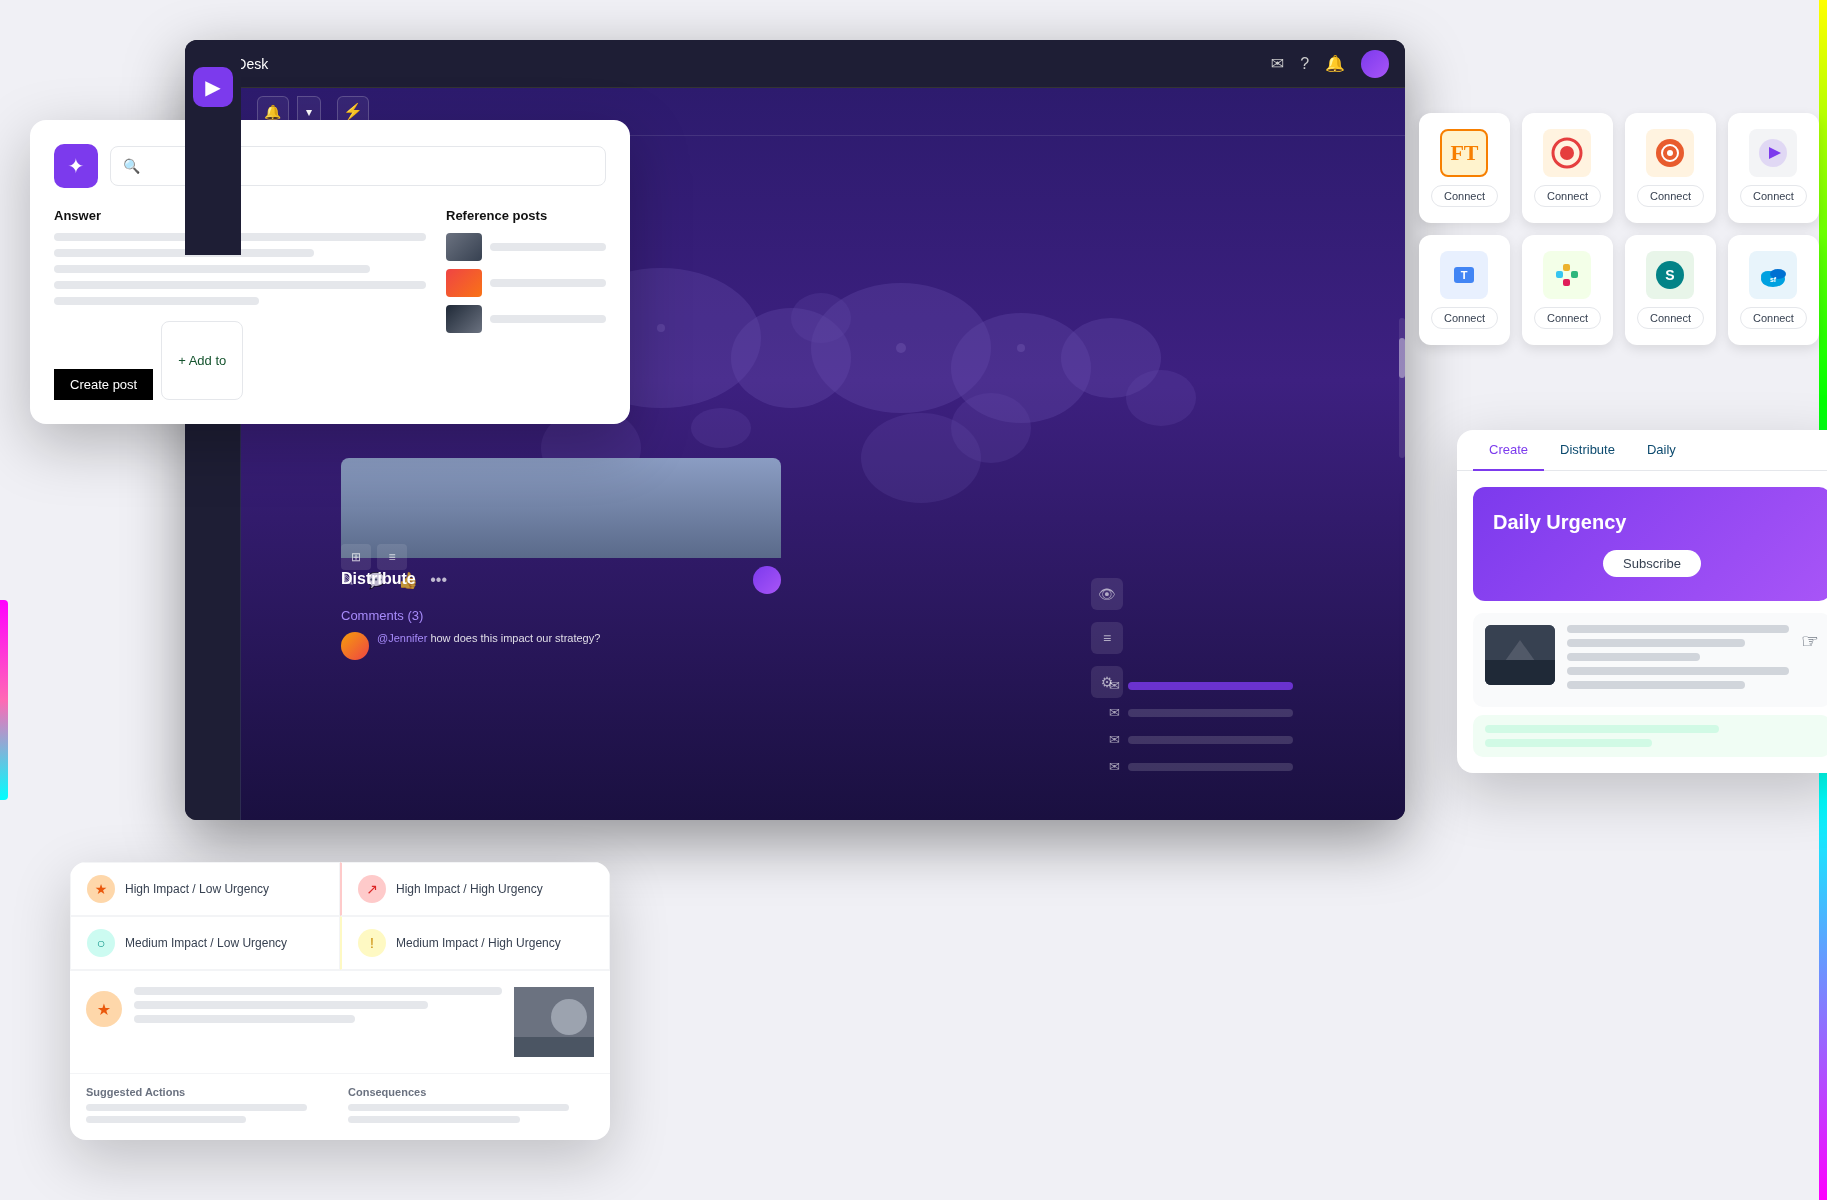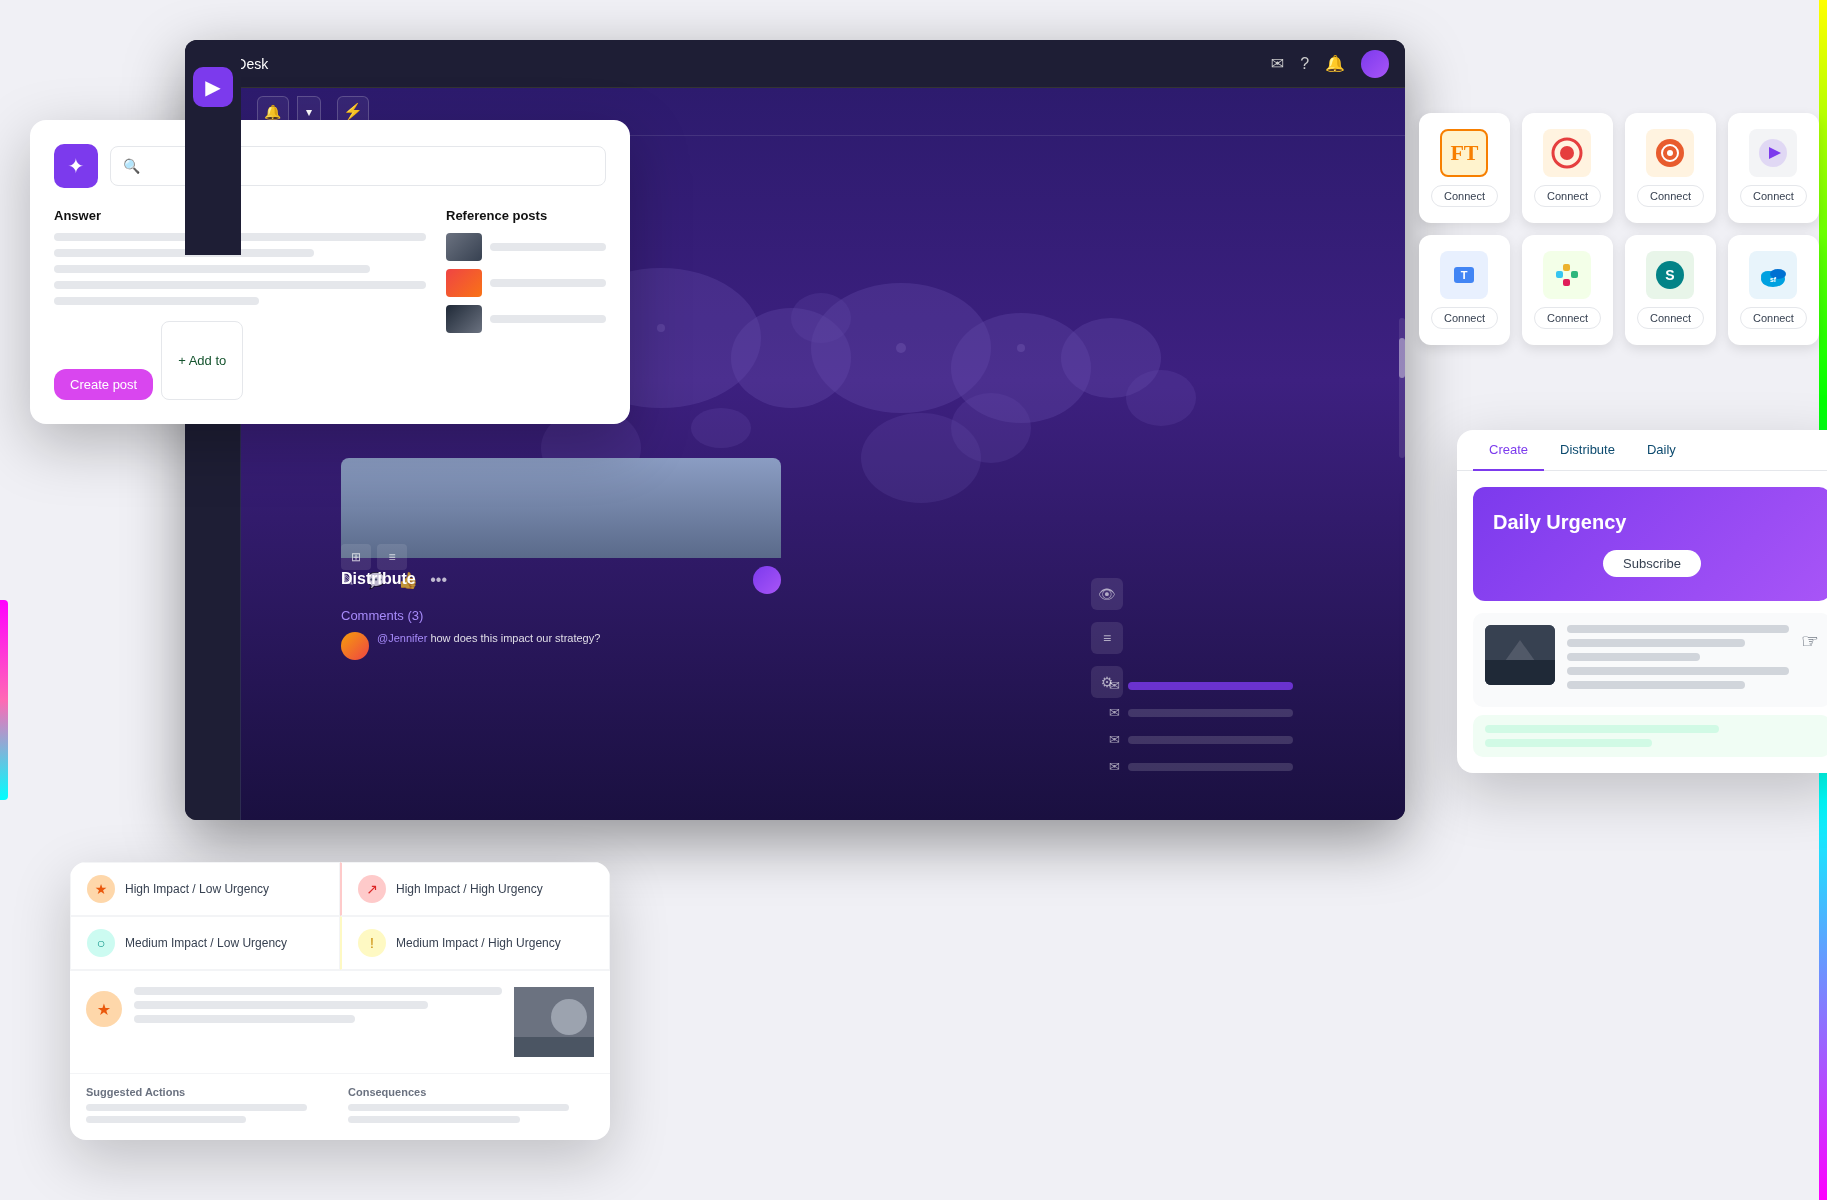--- a/index.html
+++ b/index.html
@@ -250,24 +250,24 @@
     .skeleton-line.long { width: 100%; }
     .skeleton-line.xshort { width: 55%; }
 
     .ai-buttons {
       display: flex;
       gap: 8px;
       margin-top: 16px;
     }
 
     .btn-create {
-      background: #d946ef;
+      background: #000000;
       color: #fff;
       border: none;
-      border-radius: 12px;
+      border-radius: 0;
       padding: 8px 16px;
       font-size: 13px;
       cursor: pointer;
       display: flex;
       align-items: center;
       gap: 6px;
       margin-top: 48px;
     }
 
     .btn-add {

